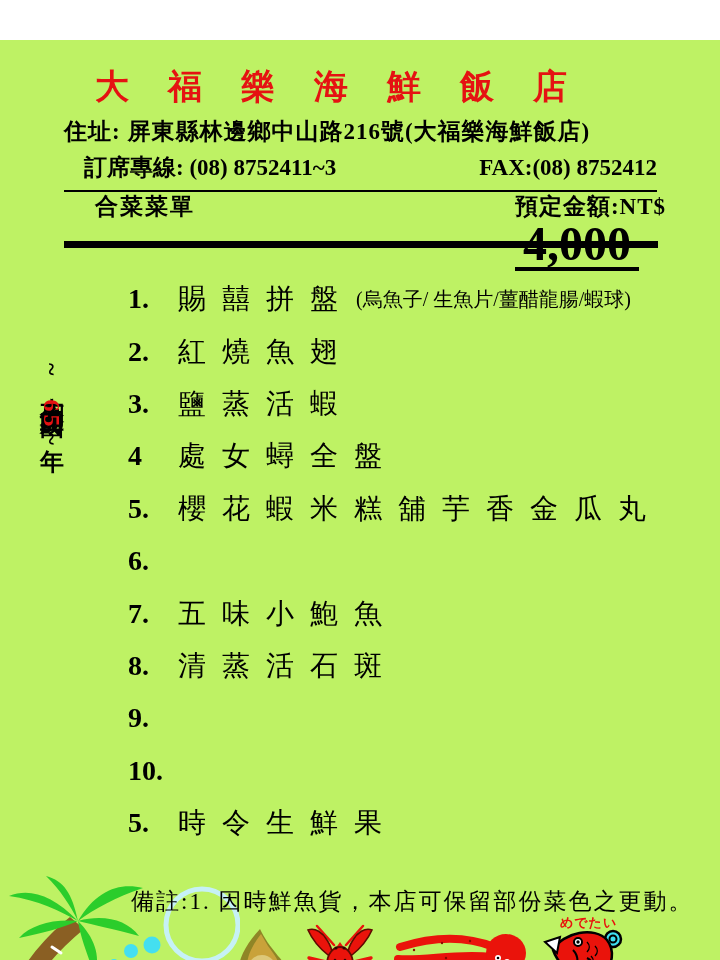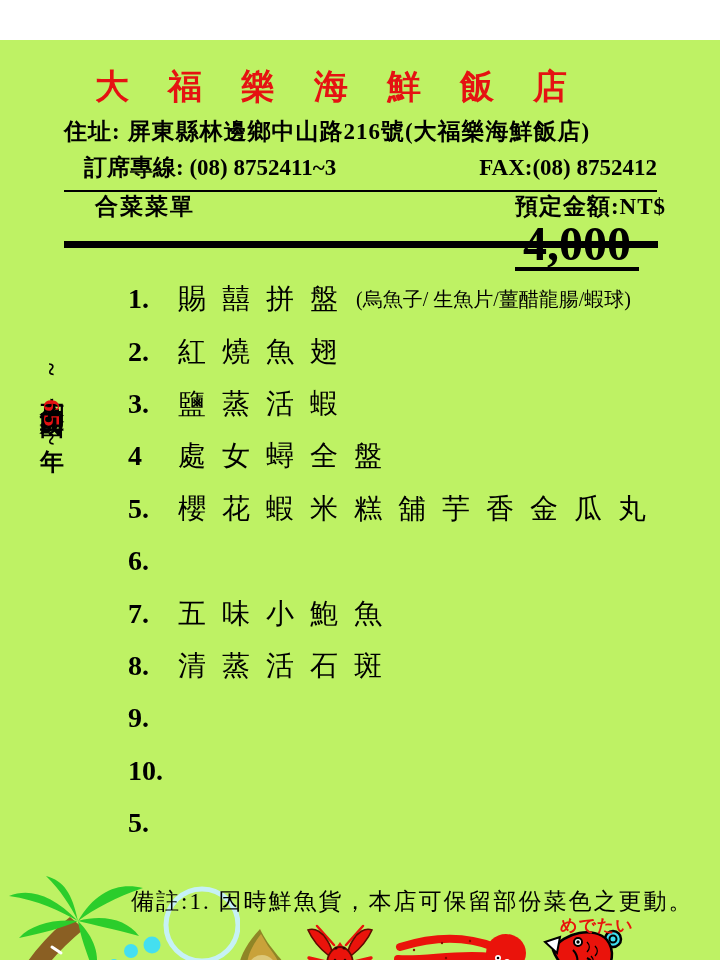--- a/index.html
+++ b/index.html
@@ -54,21 +54,21 @@
   .note-line2 { position:absolute; left:227px; top:848px; font-size:23px; letter-spacing:1px; white-space:nowrap; z-index:3; }
   
   .deco { position:absolute; z-index:1; }
   .deco-palm    { left:0;   top:835px; }
   .deco-shell   { left:226px; top:886px; }
   .deco-lobster { left:304px; top:883px; }
   .deco-octopus { left:394px; top:891px; }
   .deco-fish    { left:543px; top:886px; }
   .fish-caption {
     position:absolute; left:560px; top:874px; z-index:4;
-    font-size:17px; font-weight:bold; color:#e8140c; letter-spacing:1px;
+    font-size:13px; font-weight:bold; color:#e8140c; letter-spacing:1px;
   }
 </style>
 </head>
 <body>
 
 <div class="page">
 
   <div class="title">大福樂海鮮飯店</div>
   <div class="address">住址: 屏東縣林邊鄉中山路216號(大福樂海鮮飯店)</div>
   <div class="phone-row">
@@ -124,20 +124,21 @@
       <span class="menu-name">清蒸活石斑</span>
     </li>
     <li class="menu-row">
       <span class="menu-no">9.</span>
     </li>
     <li class="menu-row">
       <span class="menu-no">10.</span>
     </li>
     <li class="menu-row">
       <span class="menu-no">5.</span>
+      <span class="menu-name">時令生鮮果</span>
     </li>
   </ul>
 
   <div class="note-line1">備註:1. 因時鮮魚貨，本店可保留部份菜色之更動。</div>
 
   <svg class="deco deco-palm" width="240" height="125" viewBox="0 0 240 125">
     <defs>
       <g id="crab">
         <path d="M-8,-6 C-14,-12 -19,-13 -21,-8" fill="none" stroke="#ea130b" stroke-width="3" stroke-linecap="round"></path>
         <path d="M8,-6 C14,-12 19,-13 21,-8" fill="none" stroke="#ea130b" stroke-width="3" stroke-linecap="round"></path>

